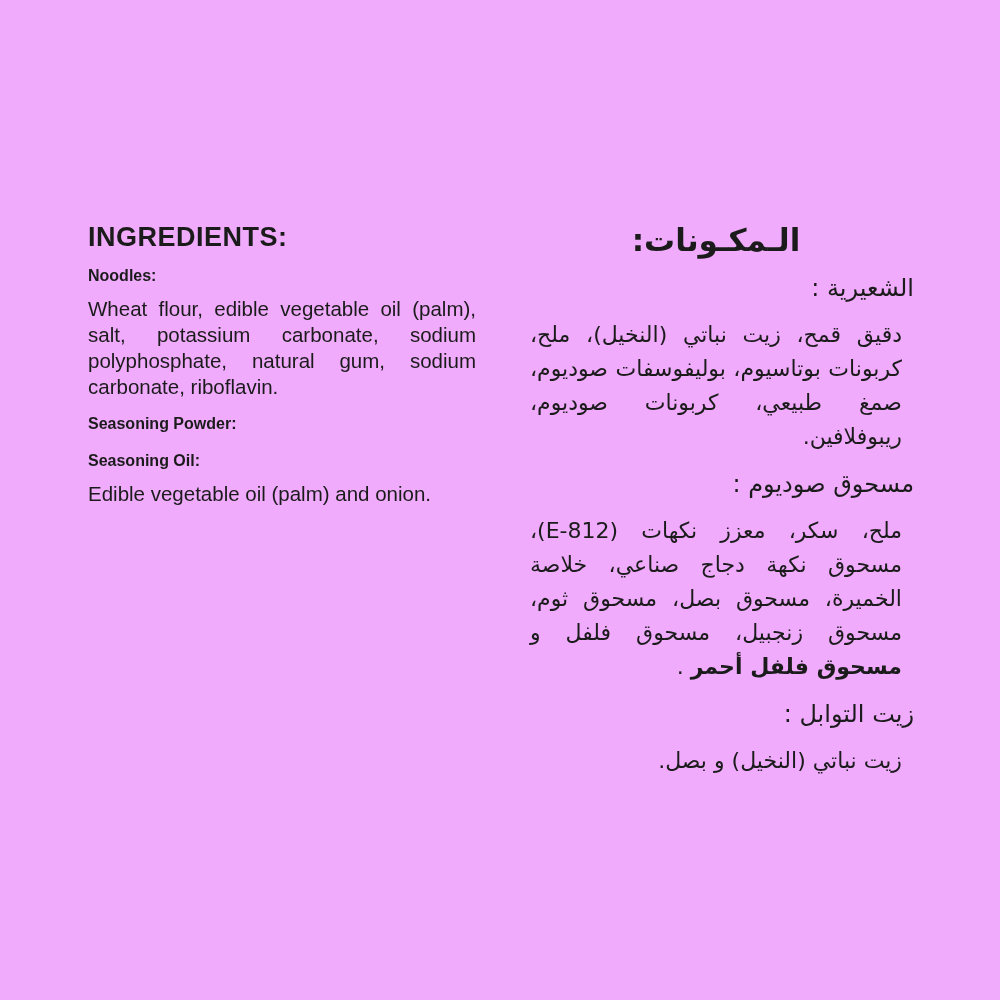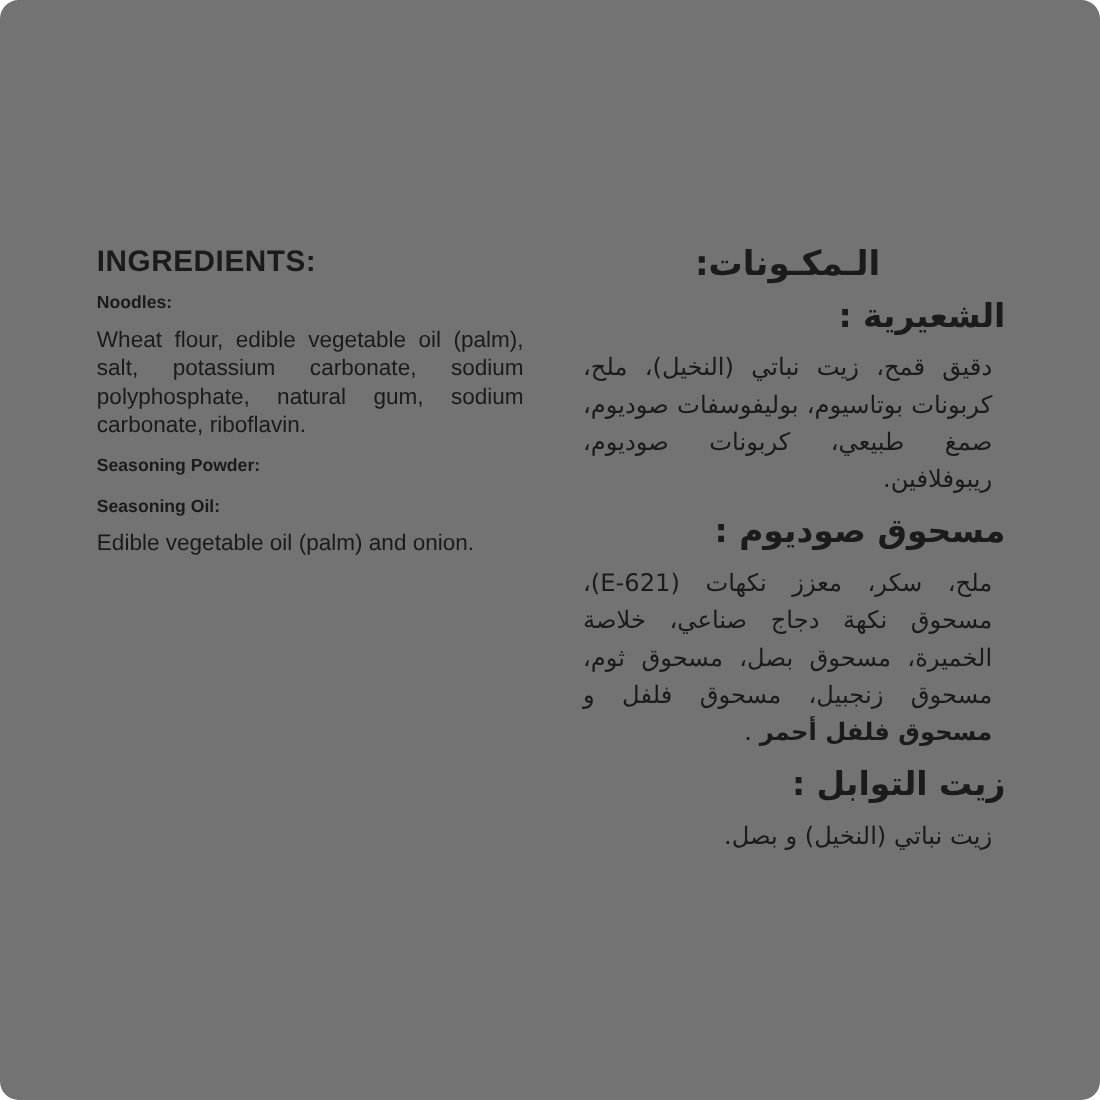--- a/index.html
+++ b/index.html
@@ -5,25 +5,24 @@
   * { box-sizing: border-box; }
   html, body {
     margin: 0;
     padding: 0;
     background: #ffffff;
   }
   .page {
     position: relative;
     width: 1000px;
     height: 1000px;
-    background: #737373;
+    background: #f0abfc;
     color: #1b1b1b;
     overflow: hidden;
     font-family: "Liberation Sans", sans-serif;
-    border-radius: 17px;
   }
 
   
   .col-en {
     position: absolute;
     left: 88px;
     top: 222px;
     width: 388px;
   }
   .en-title {
@@ -59,22 +58,22 @@
     font-family: "DejaVu Sans", sans-serif;
   }
   .ar-title {
     font-size: 31px;
     font-weight: 700;
     line-height: 40px;
     margin: 0 0 4px 0;
     text-align: center;
   }
   .ar-h {
-    font-size: 30px;
-    font-weight: 700;
+    font-size: 24px;
+    font-weight: 400;
     line-height: 36px;
     margin: 10px 0 6px 0;
     text-align: right;
   }
   .ar-p {
     font-size: 22px;
     line-height: 34px;
     margin: 12px;
     text-align: justify;
     text-align-last: right;
@@ -99,19 +98,19 @@
     <p class="en-p">Edible vegetable oil (palm) and onion.</p>
   </section>
 
   <section class="col-ar" dir="rtl" lang="ar">
     <h1 class="ar-title">الـمكـونات:</h1>
 
     <h2 class="ar-h">الشعيرية :</h2>
     <p class="ar-p">دقيق قمح، زيت نباتي (النخيل)، ملح، كربونات بوتاسيوم، بوليفوسفات صوديوم، صمغ طبيعي، كربونات صوديوم، ريبوفلافين.</p>
 
     <h2 class="ar-h">مسحوق صوديوم :</h2>
-    <p class="ar-p"><span>ملح، سكر، معزز نكهات (E-621)، مسحوق نكهة دجاج صناعي، خلاصة الخميرة، مسحوق بصل، مسحوق ثوم، مسحوق زنجبيل، مسحوق فلفل و </span><b>مسحوق فلفل أحمر</b><span> .</span></p>
+    <p class="ar-p"><span>ملح، سكر، معزز نكهات (E-812)، مسحوق نكهة دجاج صناعي، خلاصة الخميرة، مسحوق بصل، مسحوق ثوم، مسحوق زنجبيل، مسحوق فلفل و </span><b>مسحوق فلفل أحمر</b><span> .</span></p>
 
     <h2 class="ar-h">زيت التوابل :</h2>
     <p class="ar-p">زيت نباتي (النخيل) و بصل.</p>
   </section>
 
 </div>
 
 </body></html>

